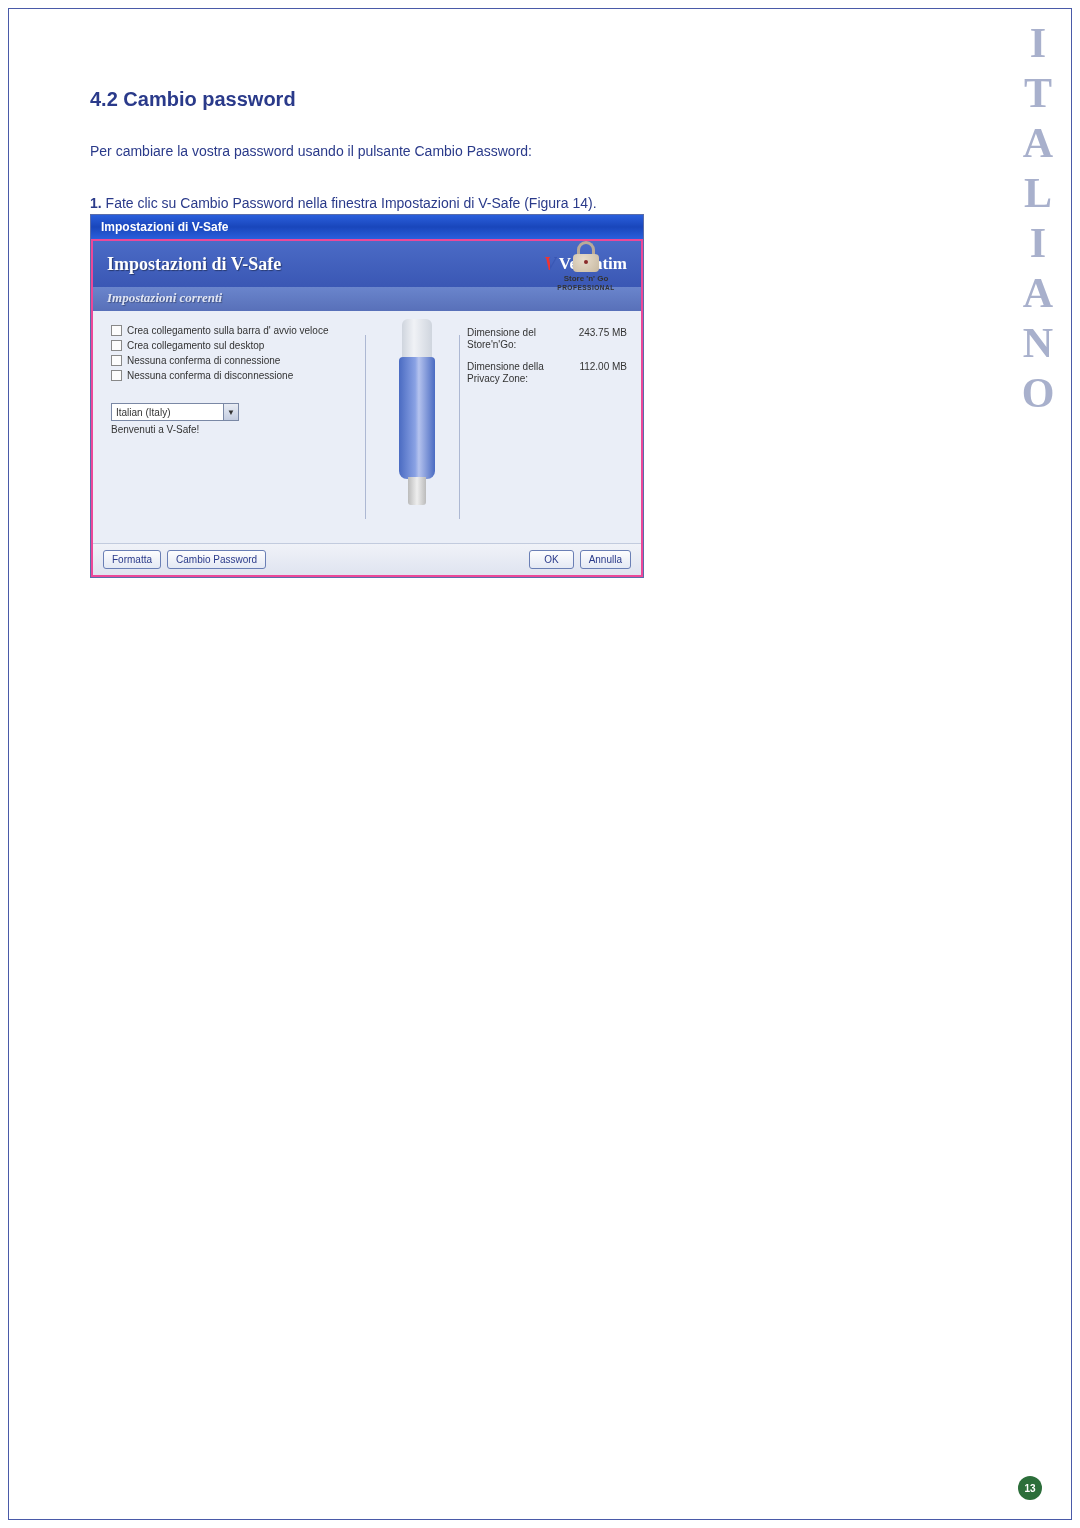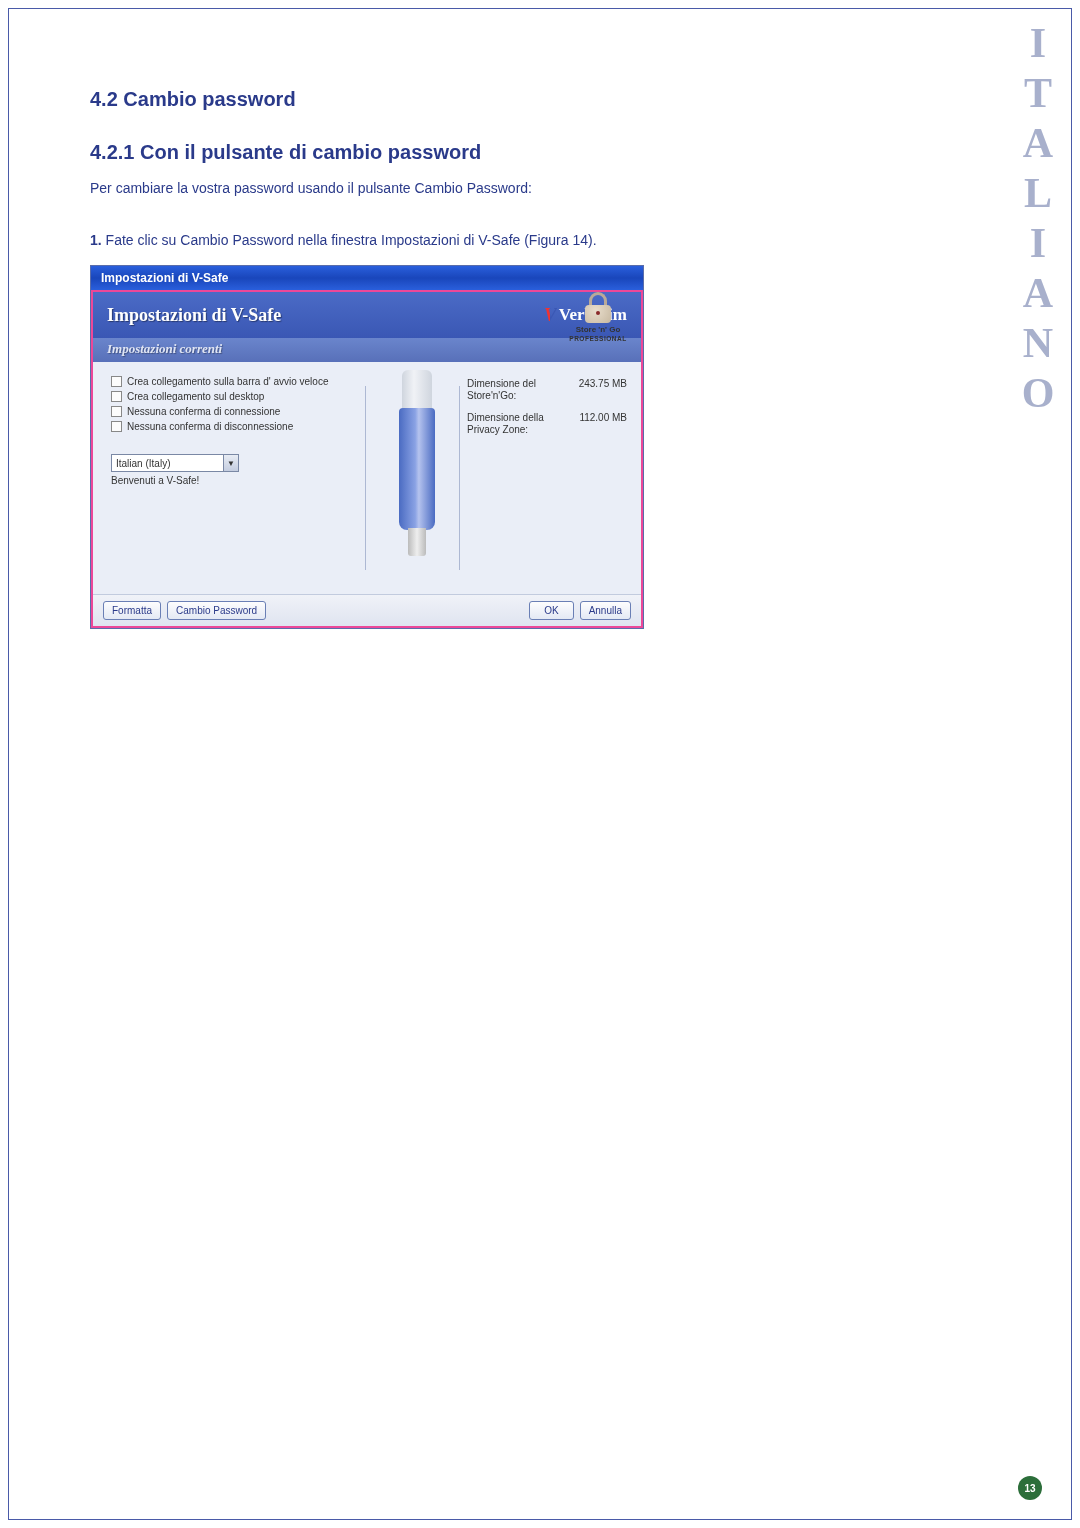--- a/index.html
+++ b/index.html
@@ -38,21 +38,20 @@
   }
   .para {
     color: #2a3a8a;
     font-size: 14px;
     margin-bottom: 31px;
     line-height: 1.5;
   }
   .step {
     color: #2a3a8a;
     font-size: 14px;
-    margin-bottom: 14px;
     line-height: 1.5;
   }
   .step .num { font-weight: bold; }
   .sidebar-lang {
     position: absolute;
     top: 20px;
     right: 18px;
     font-size: 42px;
     font-weight: bold;
     color: #a8b0cc;
@@ -222,21 +221,21 @@
   .right-col {
     flex: 1;
     padding: 10px 14px 10px 4px;
     font-size: 10px;
     color: #333;
     position: relative;
   }
   .brand-col {
     position: absolute;
     top: -70px;
-    right: 14px;
+    right: 26px;
     width: 58px;
     text-align: center;
   }
   .lock-icon {
     width: 28px; height: 33px;
     margin: 0 auto 1px auto;
     position: relative;
   }
   .lock-shackle {
     width: 18px; height: 15px;
@@ -322,21 +321,20 @@
   .win-btn.ok { padding: 1px 14px; }
 </style>
 </head>
 <body>
 
 <div class="page-border"></div>
 <div class="sidebar-lang">ITALIANO</div>
 
 <div class="content">
   <div class="h2">4.2 Cambio password</div>
-  <div class="h3">4.2.1 Con il pulsante di cambio password</div>
   <div class="para">Per cambiare la vostra password usando il pulsante Cambio Password:</div>
   <div class="step">
     <span class="num">1.</span><span> Fate clic su Cambio Password nella finestra Impostazioni di V-Safe (Figura 14).</span>
   </div>
 
   <div class="figure">
     <div class="titlebar">Impostazioni di V-Safe</div>
     <div class="win-body">
       <div class="header-panel">
         <span class="header-title">Impostazioni di V-Safe</span>

